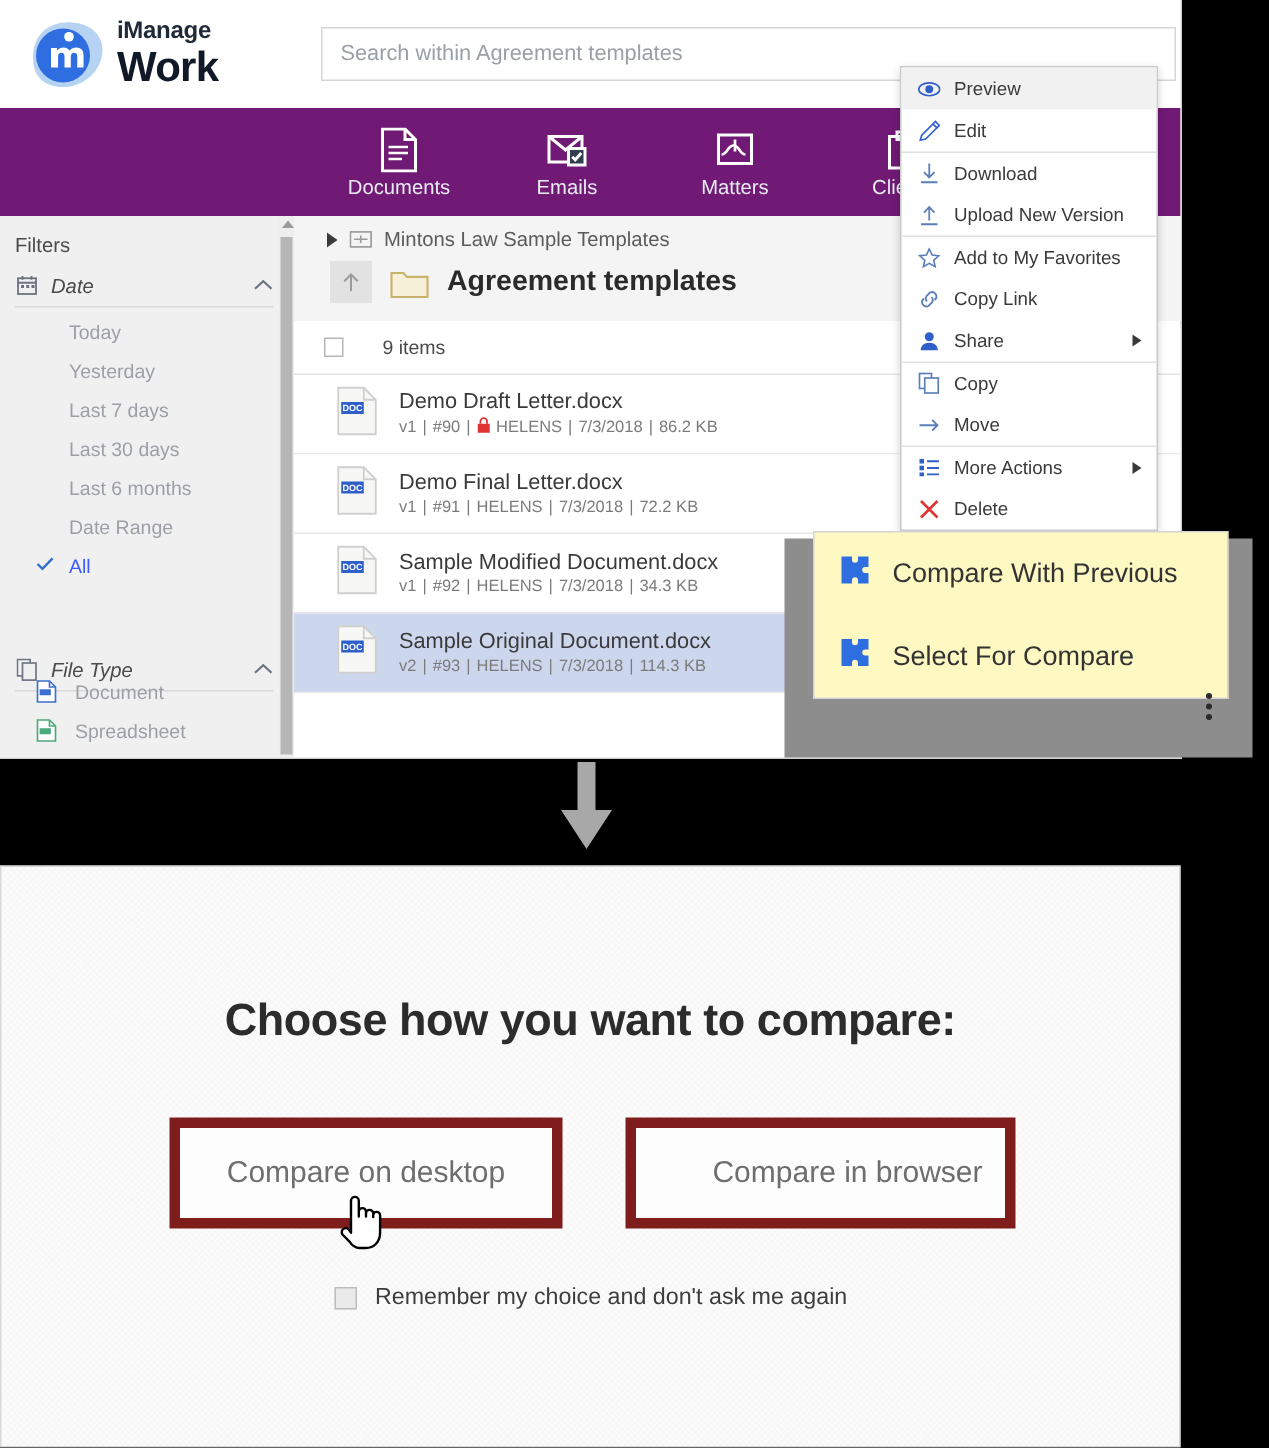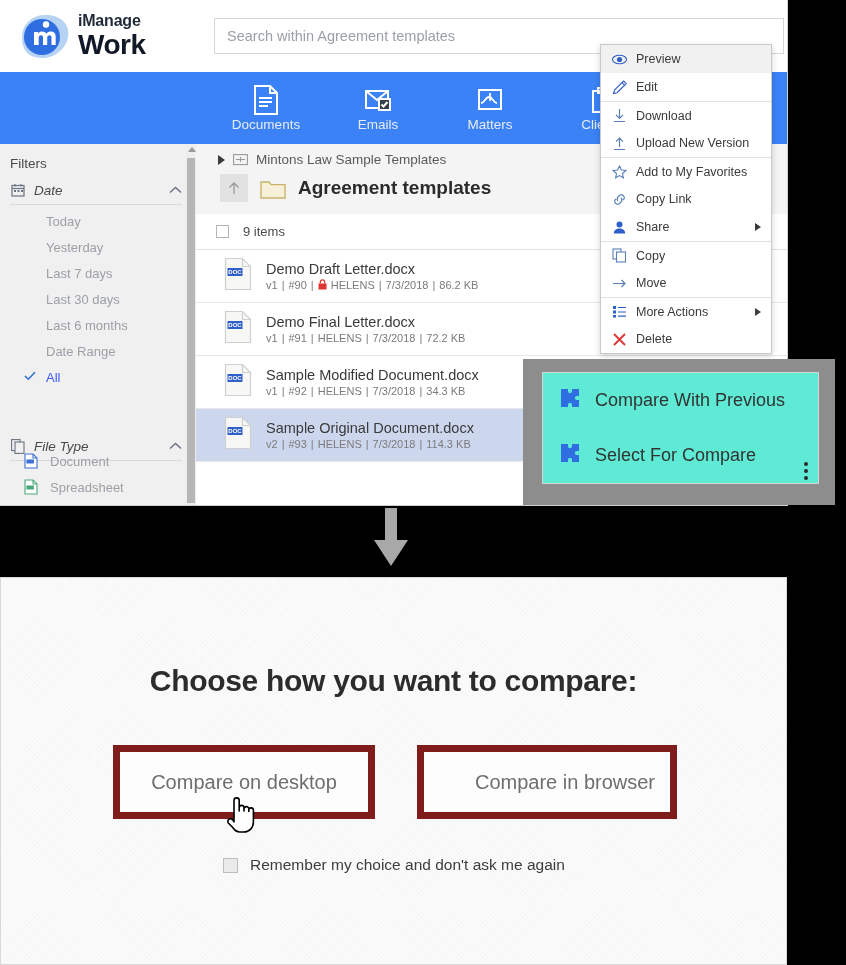--- a/index.html
+++ b/index.html
@@ -37,21 +37,21 @@
   .search-box input {
     width: 100%; height: 100%; border: 0; outline: none; background: transparent;
     padding: 0 12px; box-sizing: border-box;
     font-family: "Liberation Sans", sans-serif; font-size: 14.5px; color: #4b5563;
   }
   .search-box input::placeholder { color: #9aa0a6; }
 
   
   .nav-bar {
     position: absolute; left: 0; top: 72px; width: 787px; height: 72px;
-    background: #3b82f6;
+    background: #701a75;
   }
   .nav-items { position: absolute; left: 210px; top: 0; height: 72px; display: flex; gap: 0px; }
   .nav-item {
     width: 112px; height: 72px; display: flex; flex-direction: column;
     align-items: center; justify-content: center; gap: 2px; cursor: pointer;
   }
   .nav-item .ico { height: 30px; display:flex; align-items:center; justify-content:center; }
   .nav-item .lbl { color: #e8ecf1; font-size: 13.5px; }
 
   
@@ -98,21 +98,21 @@
   }
   .bc-top { position: absolute; left: 22px; top: 8px; display:flex; align-items:center; gap: 8px; }
   .bc-tri { width:0;height:0;border-top:5px solid transparent;border-bottom:5px solid transparent;border-left:7px solid #3b3b3b; }
   .bc-top .bc-lbl { font-size: 13.5px; color: #5b5b5b; }
   .bc-main { position: absolute; left: 24px; top: 30px; display:flex; align-items:center; gap: 12px; }
   .up-btn { width: 28px; height: 28px; background:#e2e2e2; display:flex;align-items:center;justify-content:center; cursor:pointer;}
   .folder-title { font-size: 19px; color: #2b2b2b; font-weight: 700; }
 
   .list-hdr {
     position:absolute; left:0; top:70px; width:591px; height:36px;
-    display:flex; align-items:center; gap:14px; padding-left: 20px; box-sizing:border-box;
+    display:flex; align-items:center; gap:26px; padding-left: 20px; box-sizing:border-box;
     border-bottom: 1px solid #e3e3e3; background:#fff;
   }
   .cbox { width:13px; height:13px; border:1px solid #b6b6b6; background:#fff; box-sizing:border-box;}
   .items-count { font-size: 13px; color: #4a4a4a; }
 
   .doc-row {
     position: absolute; left: 0; width: 591px; height: 53px;
     border-bottom: 1px solid #e8e8e8; background: #fff;
     display: flex; align-items: center; padding-left: 28px; box-sizing: border-box; gap: 14px;
     cursor: pointer;
@@ -146,22 +146,22 @@
     border-top:4px solid transparent;border-bottom:4px solid transparent;border-left:6px solid #3a3a3a;
   }
   .ctx-sep { border-top: 1px solid #e0e0e0; }
 
   
   .submenu-shadow {
     position: absolute; left: 523px; top: 359px; width: 312px; height: 146px;
     background: #8d8d8d; z-index: 34;
   }
   .submenu {
-    position: absolute; left: 542px; top: 372px; width: 275px; height: 110px;
-    background: #5eead4; border: 1px solid #d4d4d4; z-index: 36;
+    position: absolute; left: 542px; top: 354px; width: 275px; height: 110px;
+    background: #fef9c3; border: 1px solid #d4d4d4; z-index: 36;
   }
   .sub-item {
     height: 55px; display:flex; align-items:center; gap: 14px; padding-left: 16px;
     font-size: 18px; color: #333; cursor: pointer; box-sizing:border-box;
   }
   .sub-item .p-ico { flex: 0 0 22px; }
 
   
   .big-arrow { position: absolute; left: 371px; top: 508px; width: 40px; height: 62px; z-index: 5; }
 

